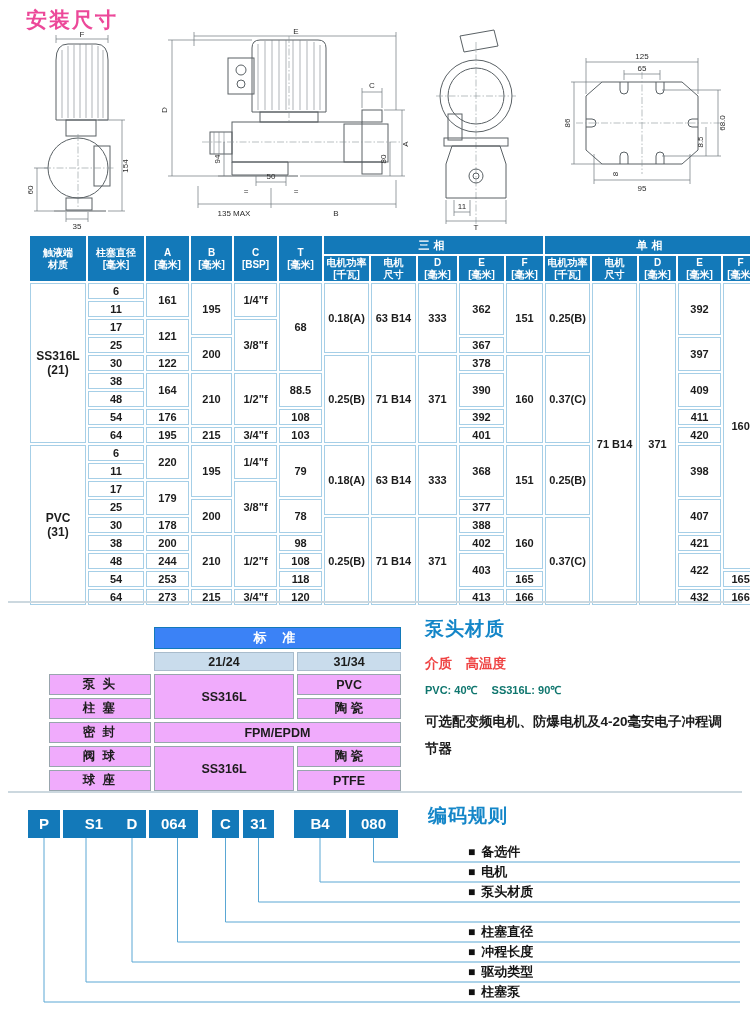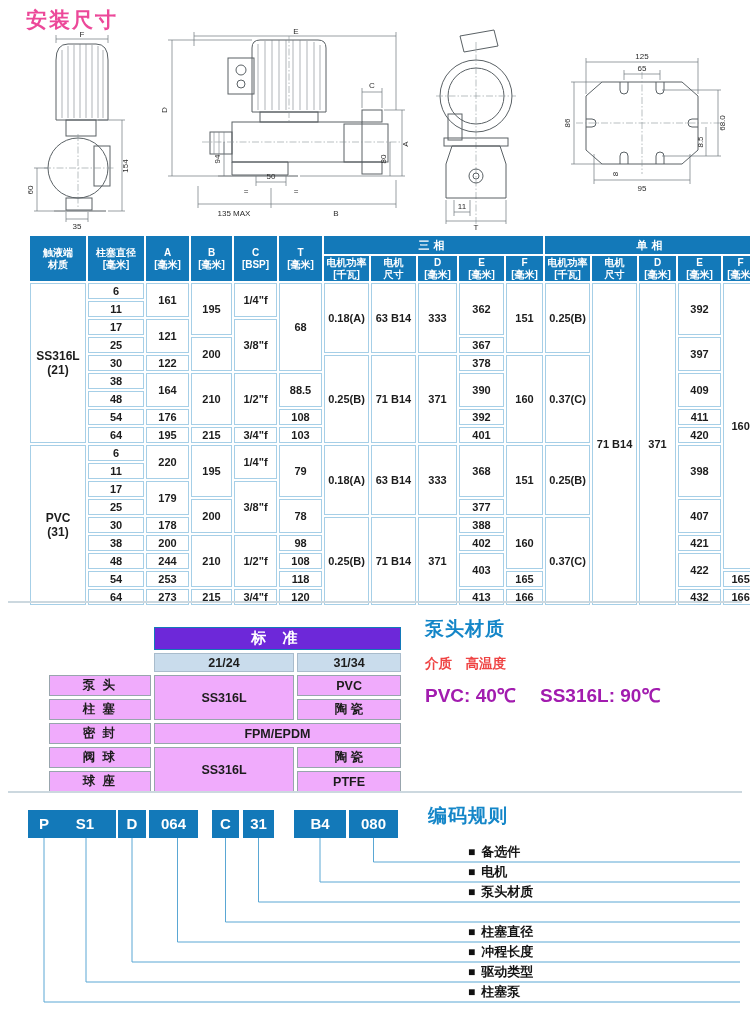--- a/index.html
+++ b/index.html
@@ -24,28 +24,28 @@
       white-space:pre-line;line-height:1.15;padding:1px 0;vertical-align:middle;}
   table.dimtbl th.group{height:16px;font-size:11px;letter-spacing:4px;}
   table.dimtbl td{background:#fff;border:1px solid #a6cfe7;text-align:center;vertical-align:middle;
       font-size:11px;font-weight:bold;color:#1c1c1c;height:14px;padding:0;white-space:pre-line;}
   table.dimtbl td.mat{font-size:12px;}
   
   #mat-wrap{left:46px;top:624px;}
   table.mattbl{border-collapse:separate;border-spacing:3px;table-layout:fixed;width:358px;}
   table.mattbl th,table.mattbl td{border:1px solid #98a5ad;background:#f0abfc;text-align:center;
       vertical-align:middle;font-size:12.5px;font-weight:bold;color:#1c1c1c;height:17px;padding:1px 0;}
-  table.mattbl th.mhead{background:#6d28d9;color:#fff;border-color:#1379b9;font-size:15px;letter-spacing:6px;height:18px;}
+  table.mattbl th.mhead{background:#3b82f6;color:#fff;border-color:#1379b9;font-size:13px;letter-spacing:6px;height:18px;}
   table.mattbl th.msub{background:#c9dcec;border-color:#a9bccc;height:15px;}
   table.mattbl th.blank,table.mattbl td.blank{border:none;background:transparent;}
   table.mattbl td.mlabel{letter-spacing:2px;}
   
   #info{left:425px;top:616px;width:310px;}
   #info .blue-sub{color:#ef4444;font-weight:bold;font-size:13.5px;margin-top:13px;}
-  #info .black-line{color:#a21caf;font-size:19px;font-weight:bold;margin-top:9px;}
+  #info .black-line{color:#0f766e;font-size:11px;font-weight:bold;margin-top:9px;}
   #info .para{color:#1c1c1c;font-size:13.5px;font-weight:bold;margin-top:10px;line-height:2.0;}
   .divider{left:8px;width:734px;height:2px;background:#ccd8df;}
   
   .code-box{position:absolute;top:810px;height:28px;background:#1379b9;color:#fff;
       font-size:15px;font-weight:bold;text-align:center;line-height:28px;}
   #coding-title{left:428px;top:803px;}
   .code-item{position:absolute;left:428px;width:312px;height:20px;font-size:13px;
       font-weight:bold;color:#151515;margin-left:40px;}
   .code-item .sq{display:inline-block;margin-right:6px;color:#111;font-size:12px;}
   .cline{fill:none;stroke:#5aa7d4;stroke-width:1;}
@@ -466,37 +466,38 @@
             <td>PTFE</td>
           </tr>
         </tbody>
       </table>
     </div>
 
   <div class="abs" id="info">
     <div class="sec-title">泵头材质</div>
     <div class="blue-sub">介质　高温度</div>
     <div class="black-line">PVC: 40℃　 SS316L: 90℃</div>
+    <div class="para">可选配变频电机、防爆电机及4-20毫安电子冲程调节器</div>
   </div>
 
   <div class="abs divider" style="top:791px"></div>
 
   <svg class="abs" style="left:0;top:800px" width="750" height="209" viewBox="0 0 750 209">
     <path class="cline" d="M373.5 38 V62 H740"></path>
     <path class="cline" d="M320 38 V82 H740"></path>
     <path class="cline" d="M258.5 38 V102 H740"></path>
     <path class="cline" d="M225.5 38 V122 H740"></path>
     <path class="cline" d="M177.5 38 V142 H740"></path>
     <path class="cline" d="M132 38 V162 H740"></path>
     <path class="cline" d="M86 38 V182 H740"></path>
     <path class="cline" d="M44 38 V202 H740"></path>
   </svg>
 
   <div class="code-box" style="left:28px;width:32px">P</div>
-  <div class="code-box" style="left:54px;width:62px">S1</div>
+  <div class="code-box" style="left:63px;width:62px">S1</div>
   <div class="code-box" style="left:118px;width:28px">D</div>
   <div class="code-box" style="left:149px;width:49px">064</div>
   <div class="code-box" style="left:212px;width:27px">C</div>
   <div class="code-box" style="left:243px;width:31px">31</div>
   <div class="code-box" style="left:294px;width:52px">B4</div>
   <div class="code-box" style="left:349px;width:49px">080</div>
 
   <div class="abs sec-title" id="coding-title">编码规则</div>
 
   <div class="code-item" style="top:843px"><span class="sq">■</span><span>备选件</span></div>

